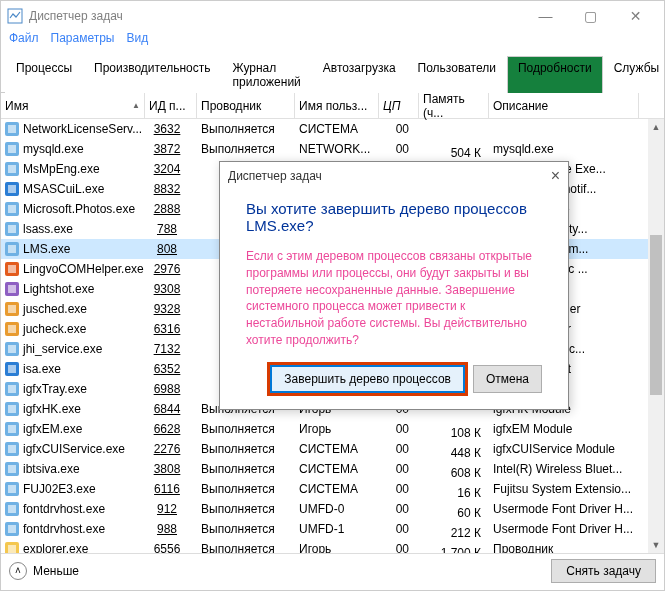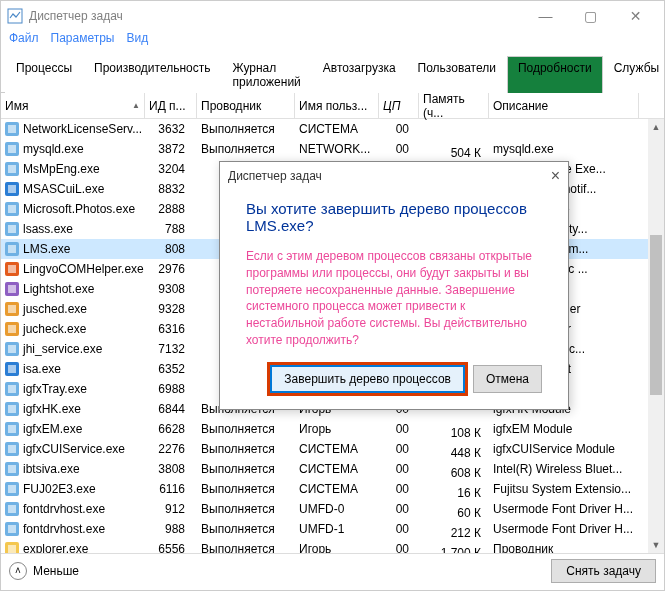--- a/index.html
+++ b/index.html
@@ -104,21 +104,21 @@
   align-items: center;
 }
 .row.selected { background: #cde8ff; }
 .cell {
   overflow: hidden;
   white-space: nowrap;
   padding: 0 4px;
   text-overflow: ellipsis;
 }
 .c-name { width: 144px; display: flex; align-items: center; gap: 4px; }
-.c-pid  { width: 52px; text-align: right; padding-right: 12px;}
+.c-pid  { width: 52px; text-align: center; padding-right: 12px; text-decoration: underline;}
 .c-state{ width: 98px; }
 .c-user { width: 84px; }
 .c-cpu  { width: 40px; text-align: right; padding-right: 10px;}
 .c-mem  { width: 70px; text-align: right; padding-right: 8px; margin-top: 47px;}
 .c-desc { width: 150px; }
 .proc-icon {
   width: 14px;
   height: 14px;
   flex-shrink: 0;
 }

